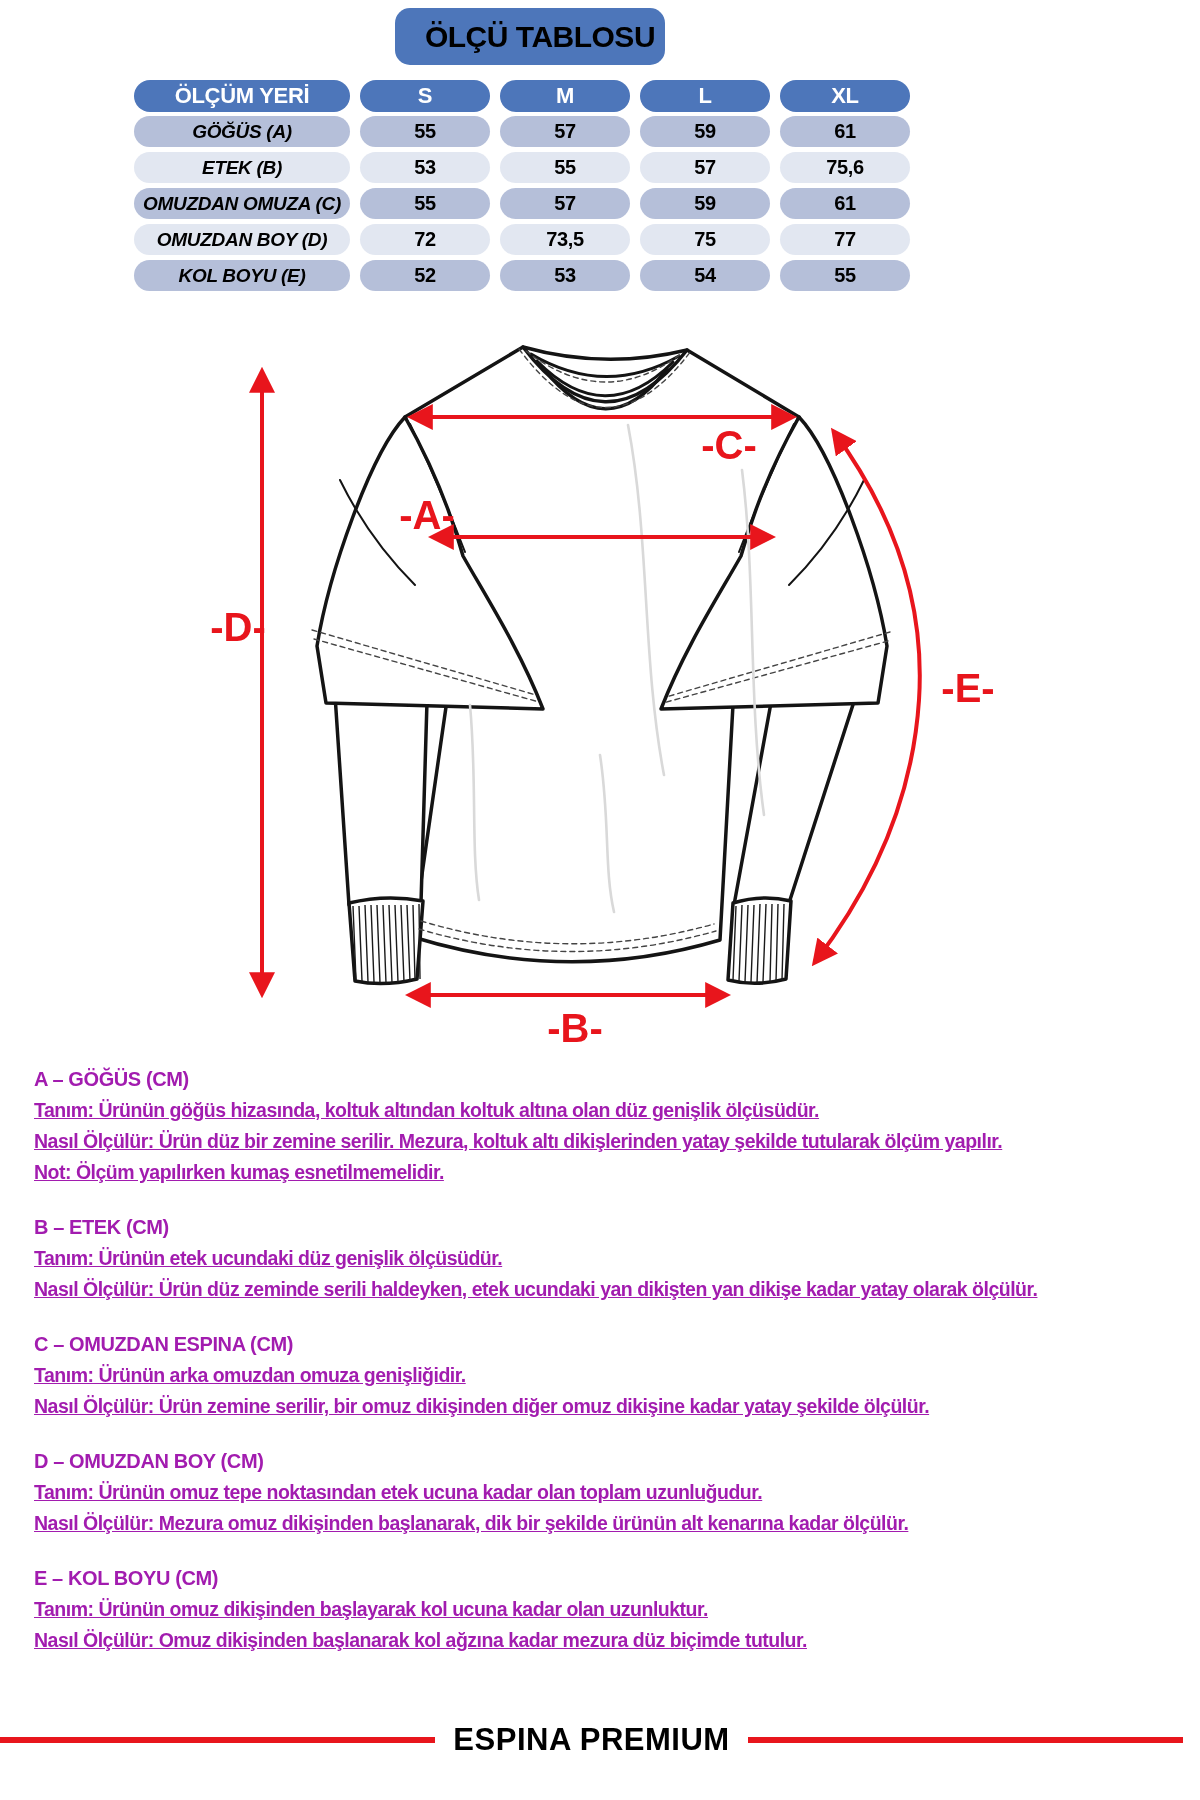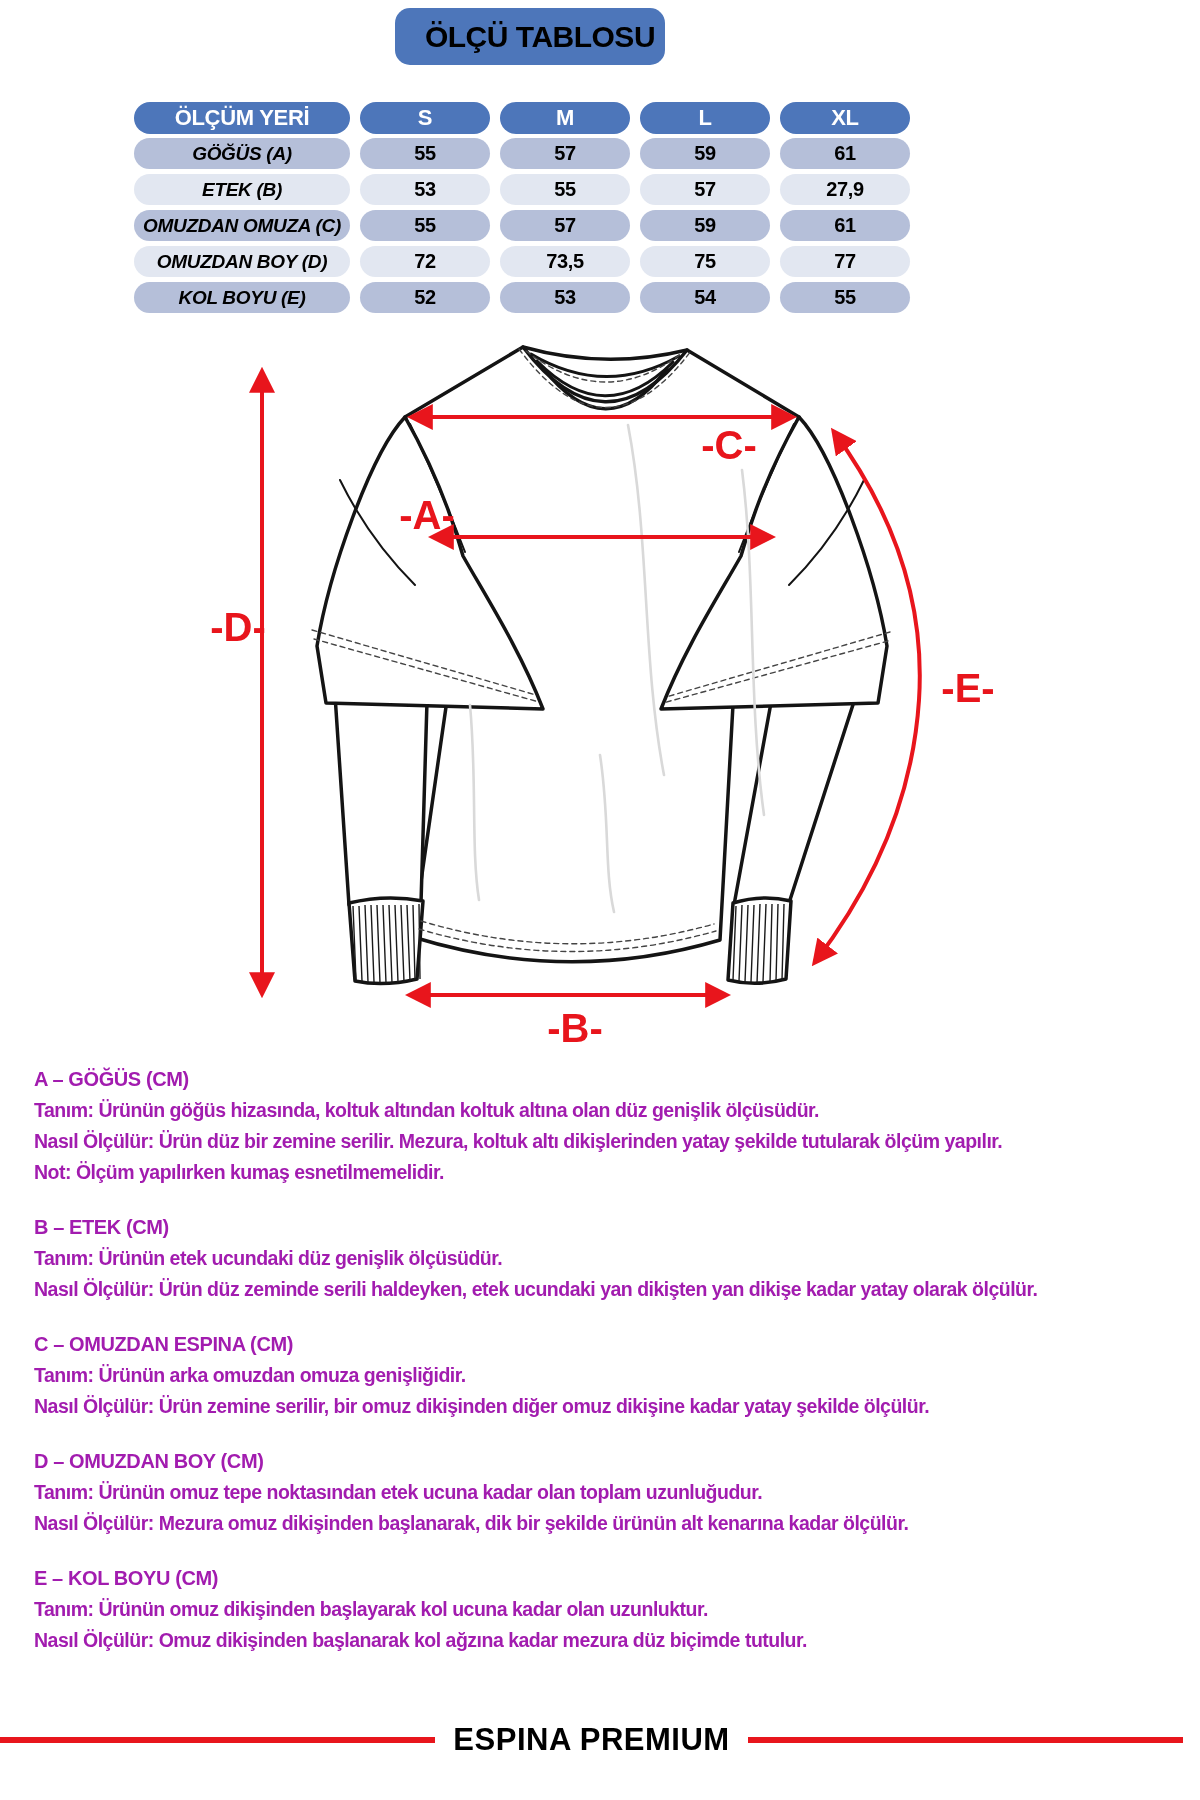--- a/index.html
+++ b/index.html
@@ -14,21 +14,21 @@
     background:var(--blue,#4d76ba);border-radius:15px;
     display:flex;align-items:center;justify-content:center;
     font-size:30px;font-weight:bold;color:#000;letter-spacing:-0.5px;padding-left:20px;
   }
   
   .size-table{
     position:absolute;left:134px;top:80px;
     display:grid;
     grid-template-columns:216px 130px 130px 130px 130px;
     grid-auto-rows:31px;
-    column-gap:10px;row-gap:5px;margin-top:22px;
+    column-gap:10px;row-gap:5px;
   }
   .cell{
     border-radius:16px;display:flex;align-items:center;justify-content:center;
     font-weight:bold;color:#000;letter-spacing:-0.3px;
   }
   .cell.head{background:var(--blue,#4d76ba);color:#fff;font-size:22px;height:32px;}
   .cell.lbl{font-size:19px;font-style:italic;}
   .cell.val{font-size:20px;}
   .row-dark{background:var(--row-dark,#b5bfd9);}
   .row-light{background:var(--row-light,#e2e7f1);}
@@ -38,21 +38,21 @@
   .thin{fill:none;stroke:#141414;stroke-width:2;stroke-linecap:round;}
   .stitch{fill:none;stroke:#444;stroke-width:1.4;stroke-dasharray:5 4;stroke-linecap:round;}
   .crease{fill:none;stroke:#d9d9d9;stroke-width:2.6;stroke-linecap:round;}
   .ribs{fill:none;stroke:#1a1a1a;stroke-width:1.4;}
   .red-line{fill:none;stroke:var(--red,#e8151c);stroke-width:4;}
   .red-label{fill:var(--red,#e8151c);font-size:40px;font-weight:bold;text-anchor:middle;}
   
   .sections{position:absolute;left:34px;top:1064px;width:1150px;color:#a21caf;}
   .section{margin-bottom:24px;}
   .sec-head{font-size:20px;font-weight:bold;line-height:31px;letter-spacing:-0.4px;white-space:nowrap;}
-  .sec-line{font-size:19.5px;font-weight:bold;line-height:31px;letter-spacing:-0.5px;white-space:nowrap;}
+  .sec-line{font-size:19.5px;font-weight:bold;line-height:31px;letter-spacing:-0.5px;white-space:nowrap;text-decoration:underline;}
   
   .footer{
     position:absolute;left:0;right:17px;top:1712px;height:56px;
     display:flex;align-items:center;
   }
   .footer .rule{flex:1;height:6px;background:var(--red,#e8151c);}
   .footer .brand{
     margin:0 18px;font-size:31px;font-weight:bold;color:#000;letter-spacing:0.5px;white-space:nowrap;
   }
 </style>
@@ -71,21 +71,21 @@
   <div class="cell lbl row-dark">GÖĞÜS (A)</div>
   <div class="cell val row-dark">55</div>
   <div class="cell val row-dark">57</div>
   <div class="cell val row-dark">59</div>
   <div class="cell val row-dark">61</div>
 
   <div class="cell lbl row-light">ETEK (B)</div>
   <div class="cell val row-light">53</div>
   <div class="cell val row-light">55</div>
   <div class="cell val row-light">57</div>
-  <div class="cell val row-light">27,9</div>
+  <div class="cell val row-light">75,6</div>
 
   <div class="cell lbl row-dark">OMUZDAN OMUZA (C)</div>
   <div class="cell val row-dark">55</div>
   <div class="cell val row-dark">57</div>
   <div class="cell val row-dark">59</div>
   <div class="cell val row-dark">61</div>
 
   <div class="cell lbl row-light">OMUZDAN BOY (D)</div>
   <div class="cell val row-light">72</div>
   <div class="cell val row-light">73,5</div>

